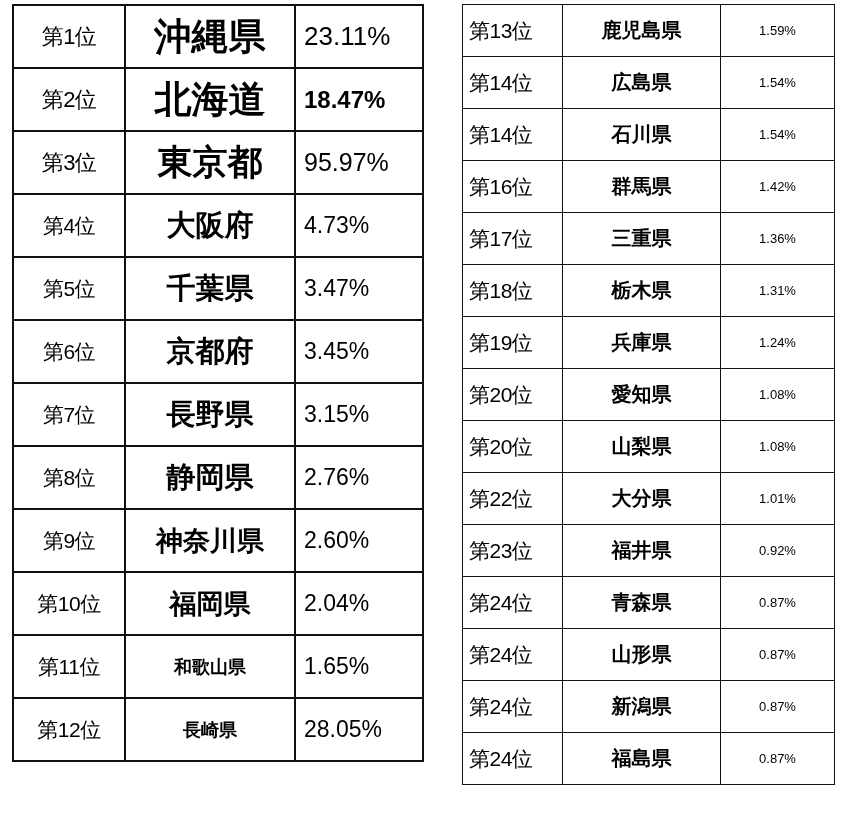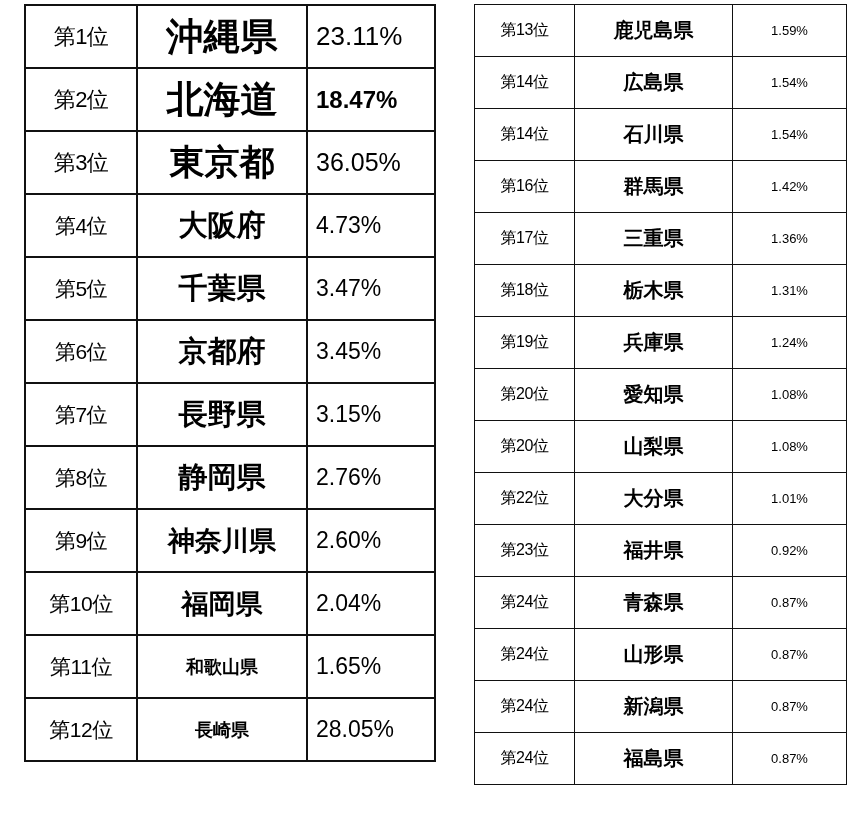--- a/index.html
+++ b/index.html
@@ -20,21 +20,21 @@
     flex-direction: row;
     align-items: flex-start;
     width: 850px;
     height: 823px;
     box-sizing: border-box;
   }
 
   
   .table-left {
     border-collapse: collapse;
-    margin-left: 24px;
+    margin-left: 12px;
     margin-top: 4px;
     width: 412px;
     table-layout: fixed;
   }
   .table-left td {
     border: 2px solid #111111;
     padding: 0 8px;
     vertical-align: middle;
     height: 63px;
     box-sizing: border-box;
@@ -86,22 +86,22 @@
   }
   .table-right td {
     border: 1px solid #111111;
     padding: 0 6px;
     vertical-align: middle;
     height: 52px;
     box-sizing: border-box;
   }
   .table-right .c-rank {
     width: 100px;
-    text-align: center;
-    font-size: 16px;
+    text-align: left;
+    font-size: 21px;
     letter-spacing: -0.5px;
   }
   .table-right .c-name {
     width: 158px;
     text-align: center;
     font-size: 20px;
     font-weight: bold;
   }
   .table-right .c-val {
     width: 114px;
@@ -122,21 +122,21 @@
         <td class="c-val">23.11%</td>
       </tr>
       <tr class="r2">
         <td class="c-rank">第2位</td>
         <td class="c-name">北海道</td>
         <td class="c-val">18.47%</td>
       </tr>
       <tr class="r3">
         <td class="c-rank">第3位</td>
         <td class="c-name">東京都</td>
-        <td class="c-val">36.05%</td>
+        <td class="c-val">95.97%</td>
       </tr>
       <tr class="r4">
         <td class="c-rank">第4位</td>
         <td class="c-name">大阪府</td>
         <td class="c-val">4.73%</td>
       </tr>
       <tr class="r5">
         <td class="c-rank">第5位</td>
         <td class="c-name">千葉県</td>
         <td class="c-val">3.47%</td>

